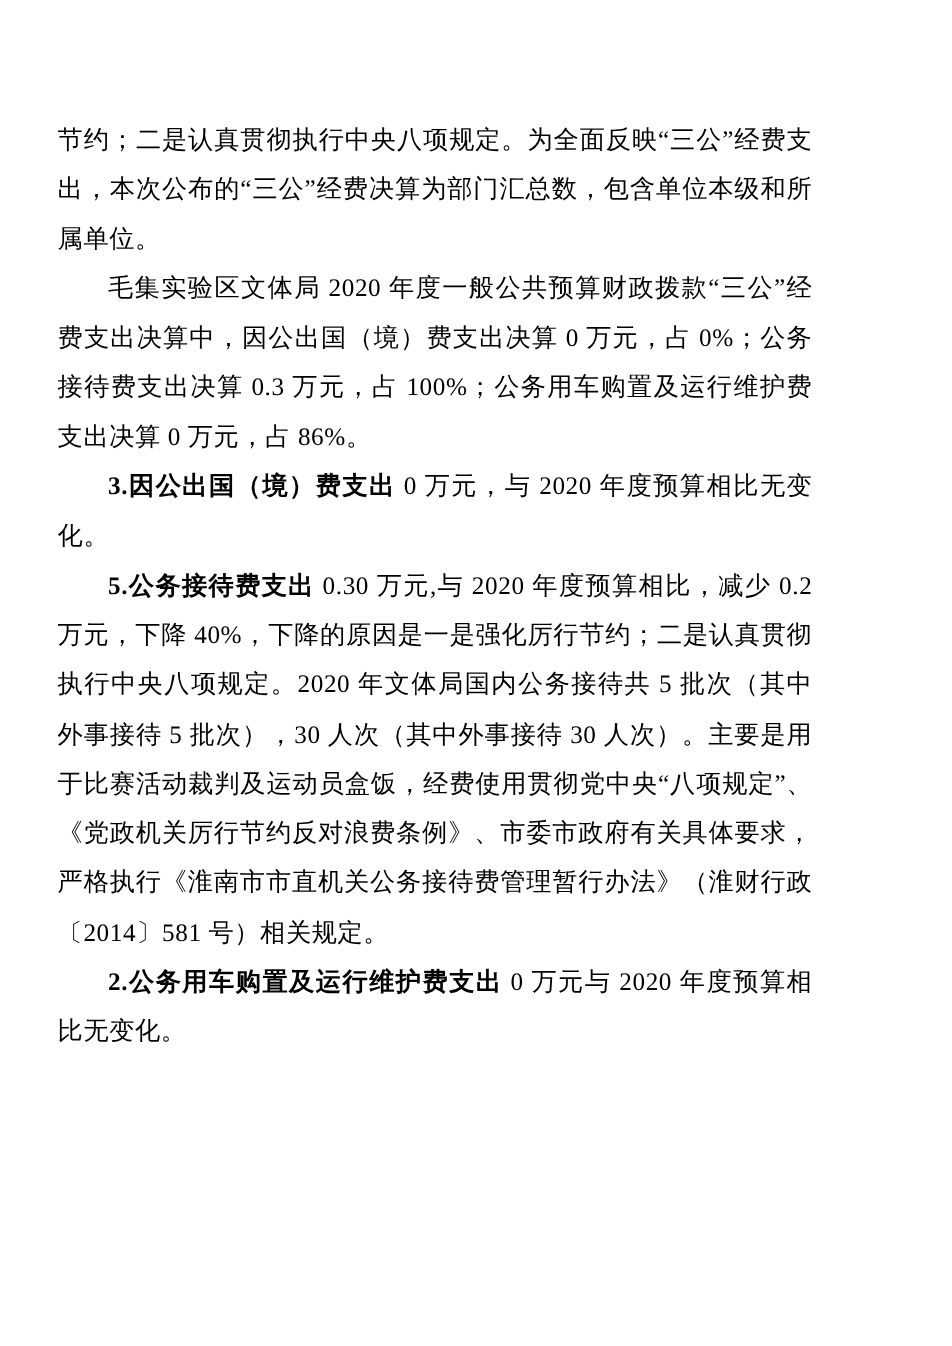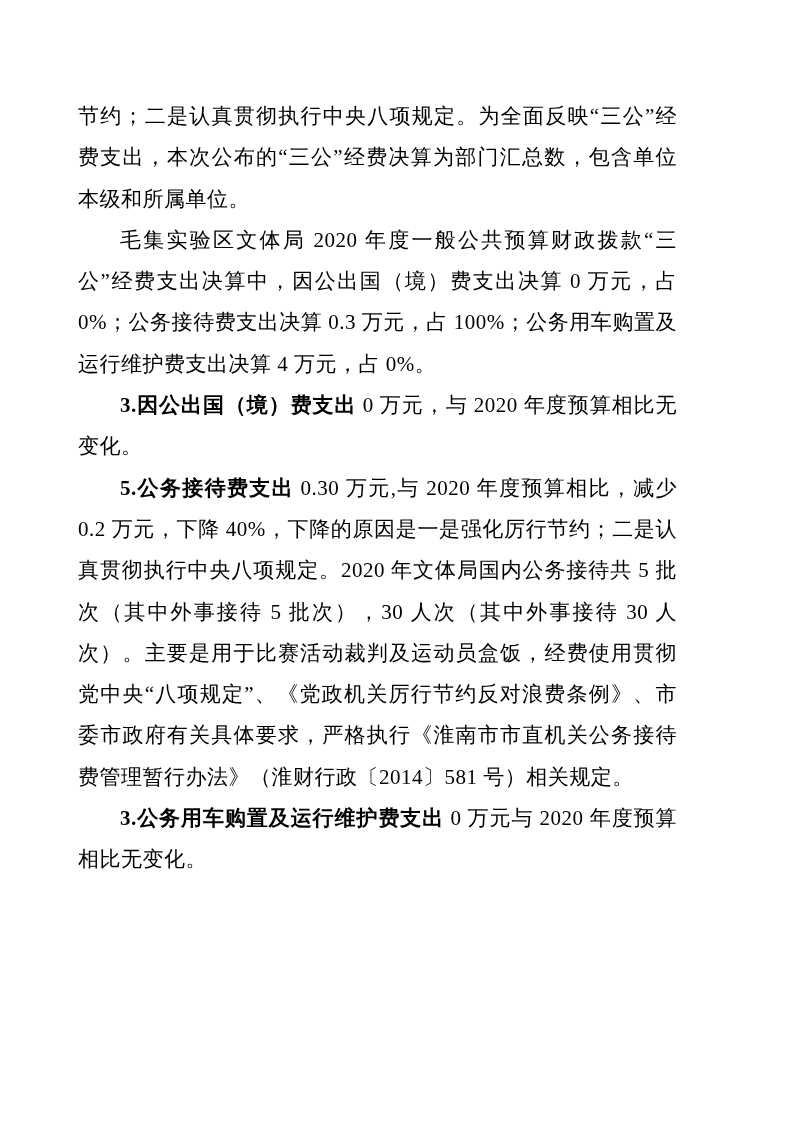--- a/index.html
+++ b/index.html
@@ -8,21 +8,21 @@
     background: #ffffff;
   }
   .page {
     position: relative;
     width: 793px;
     height: 1122px;
     margin: 0 auto;
     background: #ffffff;
     color: #000000;
     box-sizing: border-box;
-    padding: 96px 116px 0 78px;
+    padding: 96px 116px 0 48px;
     overflow: hidden;
     font-family: "Liberation Serif", "DejaVu Serif", serif;
     font-size: 21px;
     line-height: 41.3px;
   }
   .doc-body {
     width: 100%;
   }
   p.para {
     margin: 0;
@@ -40,18 +40,18 @@
   .run.bold {
     font-weight: bold;
   }
 </style>
 </head>
 <body>
 
 <div class="page">
   <div class="doc-body">
       <p class="para"><span class="run">节约；二是认真贯彻执行中央八项规定。为全面反映“三公”经费支出，本次公布的“三公”经费决算为部门汇总数，包含单位本级和所属单位。</span></p>
-      <p class="para indent"><span class="run">毛集实验区文体局 2020 年度一般公共预算财政拨款“三公”经费支出决算中，因公出国（境）费支出决算 0 万元，占 0%；公务接待费支出决算 0.3 万元，占 100%；公务用车购置及运行维护费支出决算 4 万元，占 0%。</span></p>
+      <p class="para indent"><span class="run">毛集实验区文体局 2020 年度一般公共预算财政拨款“三公”经费支出决算中，因公出国（境）费支出决算 0 万元，占 0%；公务接待费支出决算 0.3 万元，占 100%；公务用车购置及运行维护费支出决算 0 万元，占 86%。</span></p>
       <p class="para indent"><span class="run bold">3.因公出国（境）费支出</span><span class="run"> 0 万元，与 2020 年度预算相比无变化。</span></p>
       <p class="para indent"><span class="run bold">5.公务接待费支出</span><span class="run"> 0.30 万元,与 2020 年度预算相比，减少 0.2 万元，下降 40%，下降的原因是一是强化厉行节约；二是认真贯彻执行中央八项规定。2020 年文体局国内公务接待共 5 批次（其中外事接待 5 批次），30 人次（其中外事接待 30 人次）。主要是用于比赛活动裁判及运动员盒饭，经费使用贯彻党中央“八项规定”、《党政机关厉行节约反对浪费条例》、市委市政府有关具体要求，严格执行《淮南市市直机关公务接待费管理暂行办法》（淮财行政〔2014〕581 号）相关规定。</span></p>
-      <p class="para indent"><span class="run bold">3.公务用车购置及运行维护费支出</span><span class="run"> 0 万元与 2020 年度预算相比无变化。</span></p>
+      <p class="para indent"><span class="run bold">2.公务用车购置及运行维护费支出</span><span class="run"> 0 万元与 2020 年度预算相比无变化。</span></p>
     </div>
 </div>
 
 </body></html>

